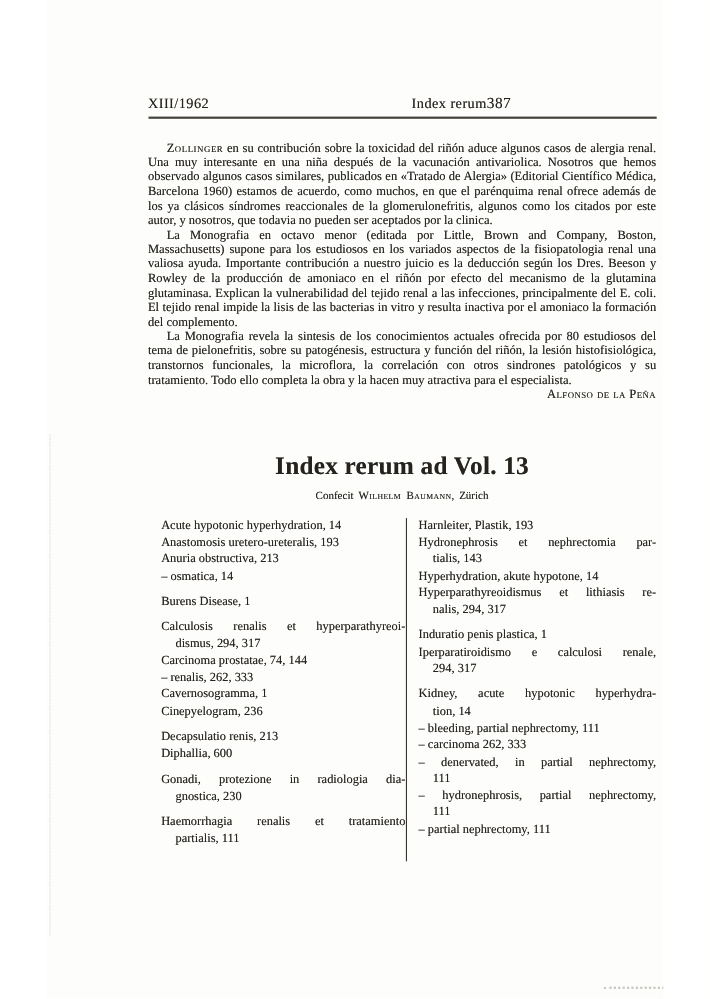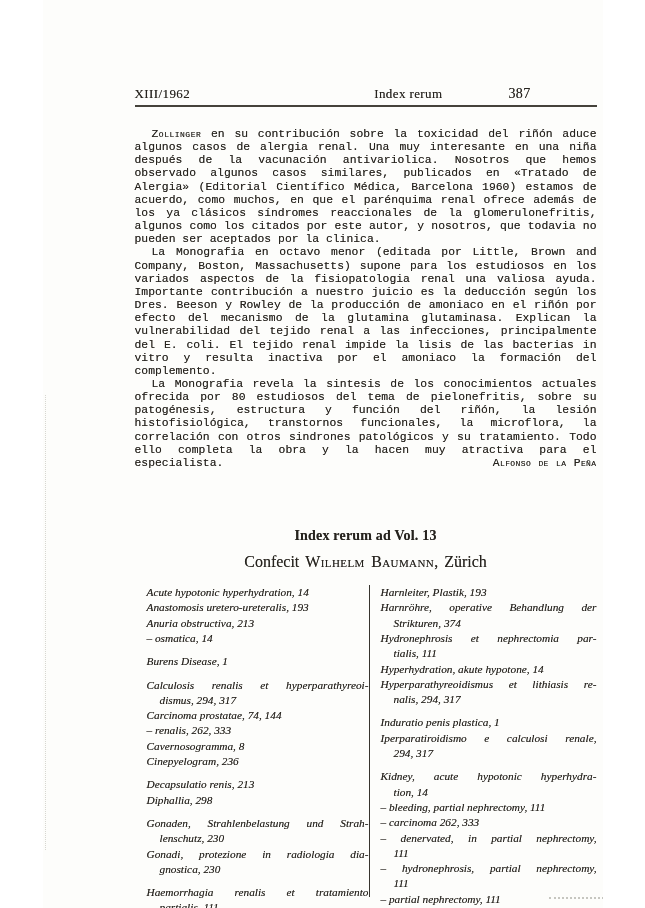--- a/index.html
+++ b/index.html
@@ -18,63 +18,62 @@
     left:92px; top:86px;
     width:462px;
   }
   
   .running-header {
     display:flex; align-items:baseline;
     font-size:13px; letter-spacing:0.4px;
   }
   .running-header .rh-left  { flex:1; text-align:left; }
   .running-header .rh-mid   { flex:1; text-align:right; }
-  .running-header .rh-right { flex:1; text-align:center; font-size:14px; }
+  .running-header .rh-right { flex:1; text-align:left; font-size:14px; }
   .header-rule {
     margin-top:3px;
     border-bottom:2px solid #45423b;
   }
   
   .review {
     margin-top:21px;
     font-size:11.4px; line-height:13.15px;
     text-align:justify;
-    font-family:Liberation Mono, monospace;
   }
   .review p { margin:0; text-indent:17px; }
   .lead-smallcaps { font-variant:small-caps; letter-spacing:0.5px; }
   .signature {
     float:right;
     font-variant:small-caps; letter-spacing:0.4px;
     text-indent:0;
     margin-left:20px;
   }
   
   .index-title {
     margin:58px 0 0 0;
-    font-size:14px; font-weight:bold;
+    font-size:23px; font-weight:bold;
     text-align:center; letter-spacing:0.2px;
   }
   .index-subtitle {
     margin-top:9px;
-    font-size:16px; text-align:center; word-spacing:2px;
+    font-size:10px; text-align:center; word-spacing:2px;
   }
   .subtitle-name { font-variant:small-caps; letter-spacing:0.4px; }
   .index-columns {
     margin-top:14px;
     display:flex; align-items:flex-start;
     font-size:11.3px; line-height:15.3px;
   }
   .col-left  { width:234px; padding-left:12px; box-sizing:border-box; }
   .col-divider { width:1px; height:312px; background:#37342e; }
   .col-right { flex:1; padding-left:11px; box-sizing:border-box; }
   .group { margin-bottom:8px; }
   .group:last-child { margin-bottom:12px; }
   .entry { margin:0; }
-  .line { white-space:normal;font-style:italic; }
+  .line { white-space:normal; }
   .line.full { text-align:justify; text-align-last:justify; }
   .line.cont { padding-left:13px; }
   
   .artifact { position:absolute; pointer-events:none; }
   .artifact-right-edge { left:636px; top:72px;  height:385px; border-left:2px dotted #c9c9c4; }
   .artifact-left-edge  { left:2px;   top:395px; height:455px; border-left:1px dotted #d7d7d1; }
   .artifact-bottom-edge{ left:506px; top:897px; width:139px;  border-top:2px dotted #c6c6c0; }
 </style>
 </head>
 <body>
@@ -125,64 +124,56 @@
               <div class="line full">Calculosis renalis et hyperparathyreoi-</div>
               <div class="line cont">dismus, 294, 317</div>
             </div>
             <div class="entry">
               <div class="line">Carcinoma prostatae, 74, 144</div>
             </div>
             <div class="entry">
               <div class="line">– renalis, 262, 333</div>
             </div>
             <div class="entry">
-              <div class="line">Cavernosogramma, 8</div>
+              <div class="line">Cavernosogramma, 1</div>
             </div>
             <div class="entry">
               <div class="line">Cinepyelogram, 236</div>
             </div>
           </div>
           <div class="group">
             <div class="entry">
               <div class="line">Decapsulatio renis, 213</div>
             </div>
             <div class="entry">
-              <div class="line">Diphallia, 298</div>
-            </div>
-          </div>
-          <div class="group">
-            <div class="entry">
-              <div class="line full">Gonaden, Strahlenbelastung und Strah-</div>
-              <div class="line cont">lenschutz, 230</div>
-            </div>
+              <div class="line">Diphallia, 600</div>
+            </div>
+          </div>
+          <div class="group">
             <div class="entry">
               <div class="line full">Gonadi, protezione in radiologia dia-</div>
               <div class="line cont">gnostica, 230</div>
             </div>
           </div>
           <div class="group">
             <div class="entry">
               <div class="line full">Haemorrhagia renalis et tratamiento</div>
               <div class="line cont">partialis, 111</div>
             </div>
           </div>
         </div>
       <div class="col-divider"></div>
       <div class="col-right">
           <div class="group">
             <div class="entry">
               <div class="line">Harnleiter, Plastik, 193</div>
             </div>
             <div class="entry">
-              <div class="line full">Harnröhre, operative Behandlung der</div>
-              <div class="line cont">Strikturen, 374</div>
-            </div>
-            <div class="entry">
               <div class="line full">Hydronephrosis et nephrectomia par-</div>
-              <div class="line cont">tialis, 111</div>
+              <div class="line cont">tialis, 143</div>
             </div>
             <div class="entry">
               <div class="line">Hyperhydration, akute hypotone, 14</div>
             </div>
             <div class="entry">
               <div class="line full">Hyperparathyreoidismus et lithiasis re-</div>
               <div class="line cont">nalis, 294, 317</div>
             </div>
           </div>
           <div class="group">

